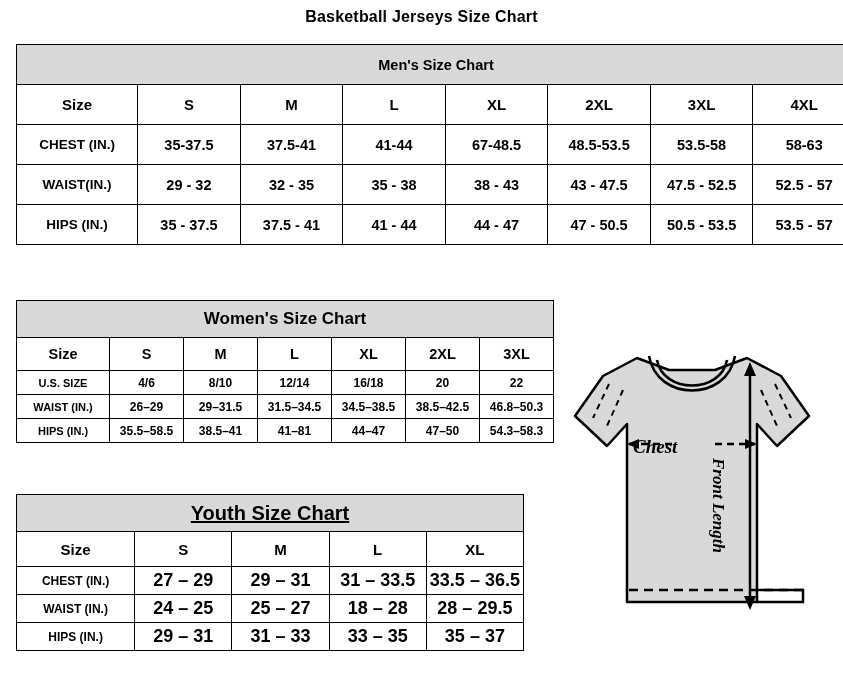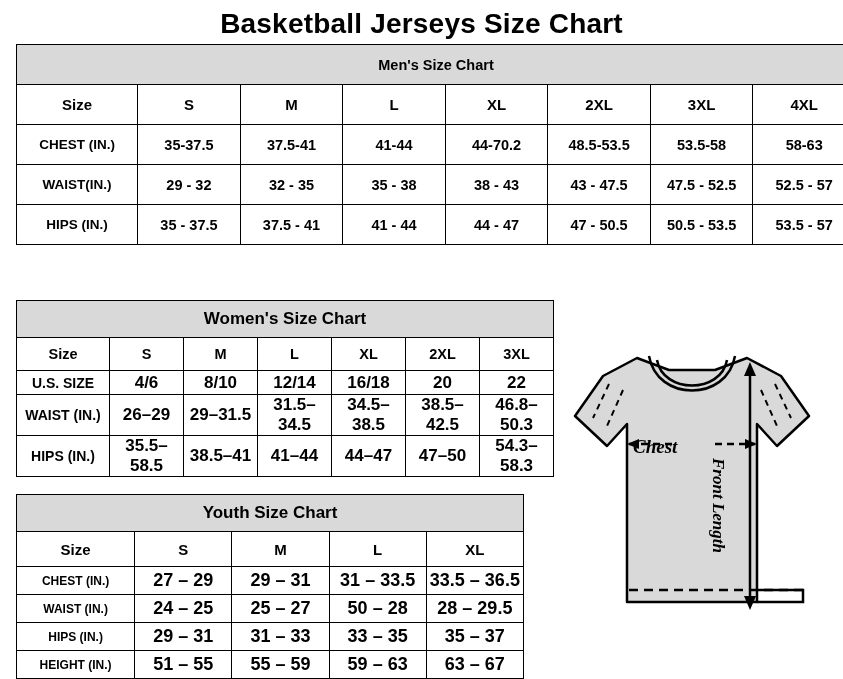--- a/index.html
+++ b/index.html
@@ -10,21 +10,21 @@
   body {
     width: 843px;
     height: 679px;
     position: relative;
     font-family: "Liberation Sans", sans-serif;
     color: #000000;
     overflow: hidden;
   }
   #page-title {
     text-align: center;
-    font-size: 28px;
+    font-size: 16px;
     font-weight: bold;
     margin: 8px 0 10px 0;
     letter-spacing: 0.2px;
   }
   table {
     border-collapse: collapse;
     table-layout: fixed;
   }
   td, th {
     border: 1px solid #000000;
@@ -54,31 +54,31 @@
 
   
   #womens-table {
     position: absolute;
     left: 16px;
     top: 300px;
     width: 537px;
   }
   #womens-table .caption-cell { font-size: 17px; height: 36px; }
   #womens-table .hdr { font-size: 14.5px; height: 32px; }
-  #womens-table td { font-size: 17px; height: 23px; }
-  #womens-table .rowlabel { font-size: 14px; margin-top: 48px; }
+  #womens-table td { font-size: 12px; height: 23px; }
+  #womens-table .rowlabel { font-size: 11px; margin-top: 48px; }
 
   
   #youth-table {
     position: absolute;
     left: 16px;
     top: 494px;
     width: 508px;
   }
-  #youth-table .caption-cell { font-size: 17px; height: 36px; }
+  #youth-table .caption-cell { font-size: 20px; height: 36px; text-decoration: underline; }
   #youth-table .hdr { font-size: 15px; height: 34px; }
   #youth-table td { font-size: 18px; height: 27px; }
   #youth-table .rowlabel { font-size: 12px; }
 
   
   #shirt-diagram {
     position: absolute;
     left: 545px;
     top: 340px;
     width: 290px;
@@ -135,21 +135,21 @@
       <td class="hdr">XL</td>
       <td class="hdr">2XL</td>
       <td class="hdr">3XL</td>
       <td class="hdr">4XL</td>
     </tr>
     <tr>
       <td class="rowlabel">CHEST (IN.)</td>
       <td>35-37.5</td>
       <td>37.5-41</td>
       <td>41-44</td>
-      <td>44-70.2</td>
+      <td>67-48.5</td>
       <td>48.5-53.5</td>
       <td>53.5-58</td>
       <td>58-63</td>
     </tr>
     <tr>
       <td class="rowlabel">WAIST(IN.)</td>
       <td>29 - 32</td>
       <td>32 - 35</td>
       <td>35 - 38</td>
       <td>38 - 43</td>
@@ -208,21 +208,21 @@
       <td>29–31.5</td>
       <td>31.5–34.5</td>
       <td>34.5–38.5</td>
       <td>38.5–42.5</td>
       <td>46.8–50.3</td>
     </tr>
     <tr>
       <td class="rowlabel">HIPS (IN.)</td>
       <td>35.5–58.5</td>
       <td>38.5–41</td>
-      <td>41–44</td>
+      <td>41–81</td>
       <td>44–47</td>
       <td>47–50</td>
       <td>54.3–58.3</td>
     </tr>
   </tbody>
 </table>
 
 <table id="youth-table">
   <colgroup>
     <col style="width:118px">
@@ -246,36 +246,29 @@
       <td class="rowlabel">CHEST (IN.)</td>
       <td>27 – 29</td>
       <td>29 – 31</td>
       <td>31 – 33.5</td>
       <td>33.5 – 36.5</td>
     </tr>
     <tr>
       <td class="rowlabel">WAIST (IN.)</td>
       <td>24 – 25</td>
       <td>25 – 27</td>
-      <td>50 – 28</td>
+      <td>18 – 28</td>
       <td>28 – 29.5</td>
     </tr>
     <tr>
       <td class="rowlabel">HIPS (IN.)</td>
       <td>29 – 31</td>
       <td>31 – 33</td>
       <td>33 – 35</td>
       <td>35 – 37</td>
-    </tr>
-    <tr>
-      <td class="rowlabel">HEIGHT (IN.)</td>
-      <td>51 – 55</td>
-      <td>55 – 59</td>
-      <td>59 – 63</td>
-      <td>63 – 67</td>
     </tr>
   </tbody>
 </table>
 
 <div id="shirt-diagram">
   <svg width="290" height="300" viewBox="0 0 290 300">
 
     <path d="M92 18 L58 36 L30 76 L62 106 L82 84 L82 262 L212 262 L212 84 L232 106 L264 76 L236 36 L202 18 L170 30 L124 30 Z" fill="#d9d9d9" stroke="#000000" stroke-width="2.5" stroke-linejoin="round"></path>
 
     <path d="M112 20 C118 54, 176 54, 182 20" fill="none" stroke="#000000" stroke-width="2.5"></path>

